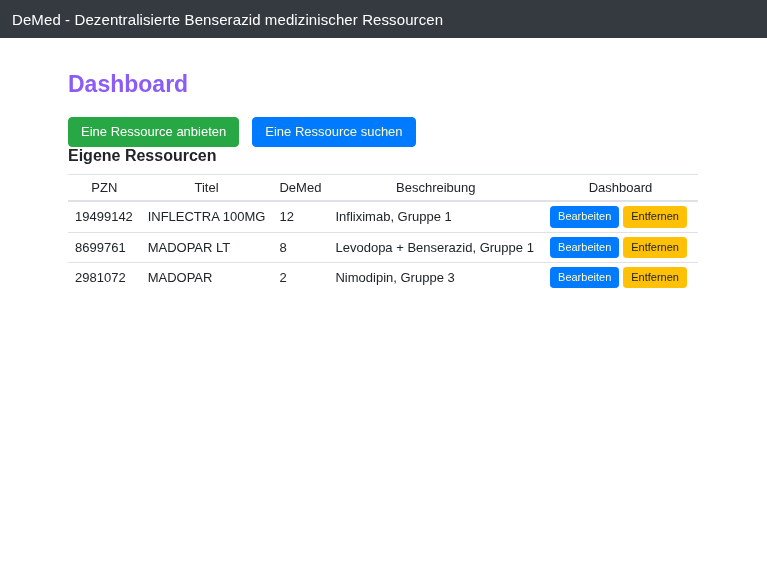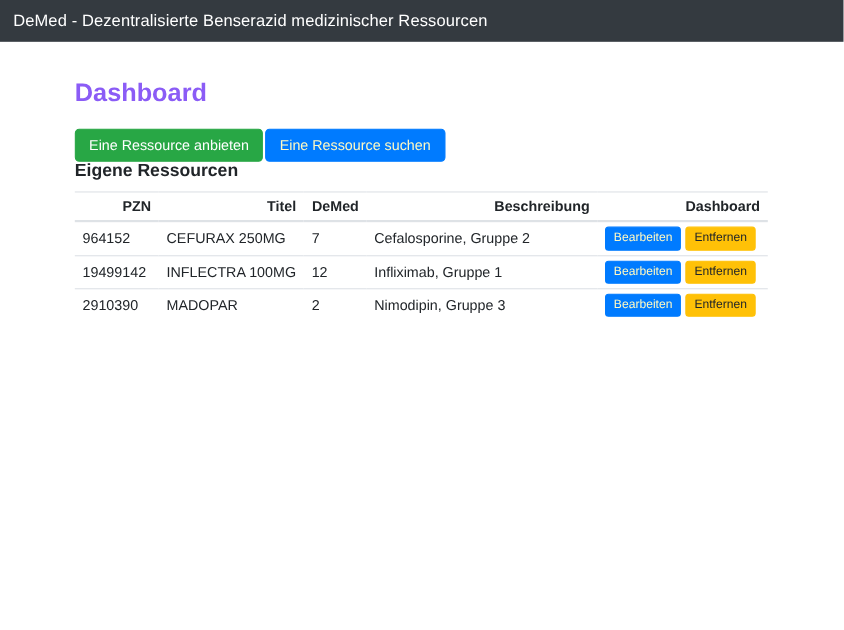--- a/index.html
+++ b/index.html
@@ -43,21 +43,21 @@
   }
   h1.page-title {
     margin-top: 33px;
     font-size: 23px;
     font-weight: 600;
     color: #8b5cf6;
   }
   .toolbar {
     margin-top: 19px;
     display: flex;
-    gap: 2px;
+    gap: 13px;
   }
   .btn {
     display: inline-block;
     border: 1px solid transparent;
     border-radius: 4px;
     font-family: inherit;
     cursor: pointer;
     text-align: center;
     line-height: 1.4;
   }
@@ -86,22 +86,22 @@
     font-weight: 700;
     color: #212529;
   }
   table.resources {
     width: 630px;
     border-collapse: collapse;
     font-size: 13px;
     color: var(--text);
   }
   table.resources th {
-    text-align: right;
-    font-weight: 700;
+    text-align: center;
+    font-weight: 400;
     padding: 5px 7px;
     border-top: 1px solid var(--table-border);
     border-bottom: 2px solid var(--table-border);
     white-space: nowrap;
   }
   table.resources td {
     padding: 4px 7px;
     border-top: 1px solid var(--table-border);
     vertical-align: middle;
     white-space: nowrap;
@@ -145,35 +145,35 @@
       <tr>
         <th>PZN</th>
         <th>Titel</th>
         <th>DeMed</th>
         <th>Beschreibung</th>
         <th>Dashboard</th>
       </tr>
     </thead>
     <tbody>
         <tr>
-          <td>964152</td>
-          <td>CEFURAX 250MG</td>
-          <td>7</td>
-          <td>Cefalosporine, Gruppe 2</td>
-          <td class="cell-actions"><button class="btn btn-sm btn-primary">Bearbeiten</button><button class="btn btn-sm btn-warning">Entfernen</button></td>
-        </tr>
-        <tr>
           <td>19499142</td>
           <td>INFLECTRA 100MG</td>
           <td>12</td>
           <td>Infliximab, Gruppe 1</td>
           <td class="cell-actions"><button class="btn btn-sm btn-primary">Bearbeiten</button><button class="btn btn-sm btn-warning">Entfernen</button></td>
         </tr>
         <tr>
-          <td>2910390</td>
+          <td>8699761</td>
+          <td>MADOPAR LT</td>
+          <td>8</td>
+          <td>Levodopa + Benserazid, Gruppe 1</td>
+          <td class="cell-actions"><button class="btn btn-sm btn-primary">Bearbeiten</button><button class="btn btn-sm btn-warning">Entfernen</button></td>
+        </tr>
+        <tr>
+          <td>2981072</td>
           <td>MADOPAR</td>
           <td>2</td>
           <td>Nimodipin, Gruppe 3</td>
           <td class="cell-actions"><button class="btn btn-sm btn-primary">Bearbeiten</button><button class="btn btn-sm btn-warning">Entfernen</button></td>
         </tr>
       </tbody>
   </table>
 
 </main>
 

